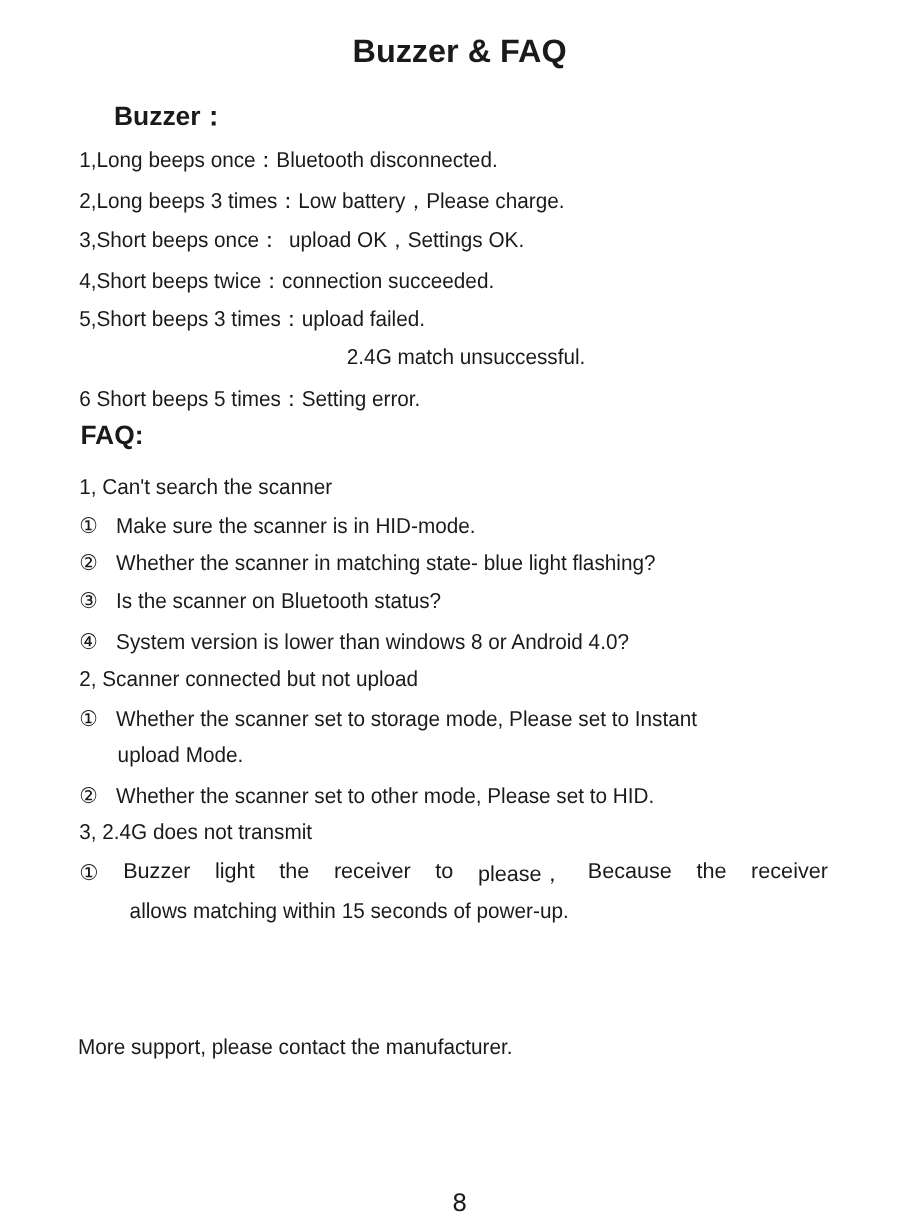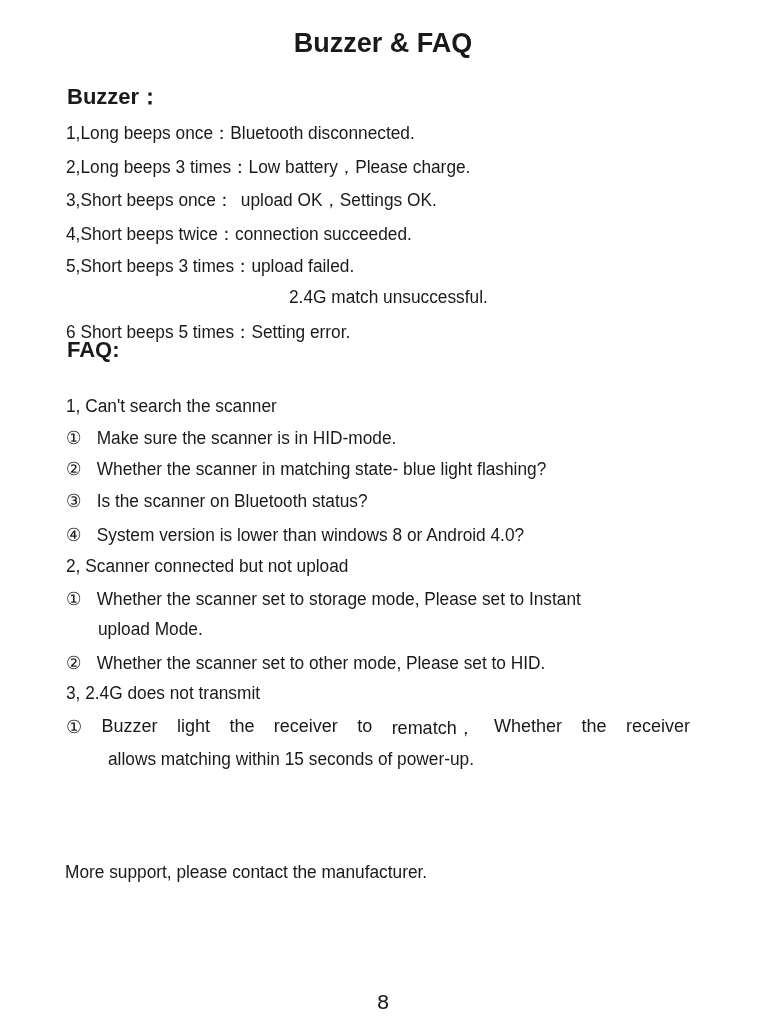--- a/index.html
+++ b/index.html
@@ -73,21 +73,21 @@
       text-align: center;
       font-size: 20px;
       font-family: "DejaVu Sans", sans-serif;
     }
   </style>
 </head>
 <body>
 
 <div class="page-title">Buzzer &amp; FAQ</div>
 
-<div class="heading" style="top:82px;">Buzzer：</div>
+<div class="heading" style="top:82px;margin-left:28px;">Buzzer：</div>
 
 <div class="line" style="top:121px;">
   <span>1,Long beeps once：</span><span>Bluetooth disconnected.</span>
 </div>
 <div class="line" style="top:155px;">
   <span>2,Long beeps 3 times：</span><span>Low battery，Please charge.</span>
 </div>
 <div class="line" style="top:188px;">
   <span>3,Short beeps once：</span><span class="gap"></span><span>upload OK，Settings OK.</span>
 </div>
@@ -97,21 +97,21 @@
 <div class="line" style="top:254px;">
   <span>5,Short beeps 3 times：</span><span>upload failed.</span>
 </div>
 <div class="line" style="top:287px; left:289px;">
   <span>2.4G match unsuccessful.</span>
 </div>
 <div class="line" style="top:320px;">
   <span>6 Short beeps 5 times：</span><span>Setting error.</span>
 </div>
 
-<div class="heading" style="top:337px;">FAQ:</div>
+<div class="heading" style="top:350px;">FAQ:</div>
 
 <div class="line" style="top:396px;">1, Can't search the scanner</div>
 <div class="line" style="top:427px;">
   <span class="circ">①</span><span>Make sure the scanner is in HID-mode.</span>
 </div>
 <div class="line" style="top:458px;">
   <span class="circ">②</span><span>Whether the scanner in matching state- blue light flashing?</span>
 </div>
 <div class="line" style="top:490px;">
   <span class="circ">③</span><span>Is the scanner on Bluetooth status?</span>
@@ -130,22 +130,22 @@
 </div>
 
 <div class="line" style="top:683px;">3, 2.4G does not transmit</div>
 <div class="justify-line" style="top:716px;">
   <span>①</span>
   <span>Buzzer</span>
   <span>light</span>
   <span>the</span>
   <span>receiver</span>
   <span>to</span>
-  <span>rematch，</span>
-  <span>Whether</span>
+  <span>please，</span>
+  <span>Because</span>
   <span>the</span>
   <span>receiver</span>
 </div>
 <div class="line indent2" style="top:749px;">allows matching within 15 seconds of power-up.</div>
 
 <div class="footer-note">More support, please contact the manufacturer.</div>
 
 <div class="page-number">8</div>
 
 </body></html>

